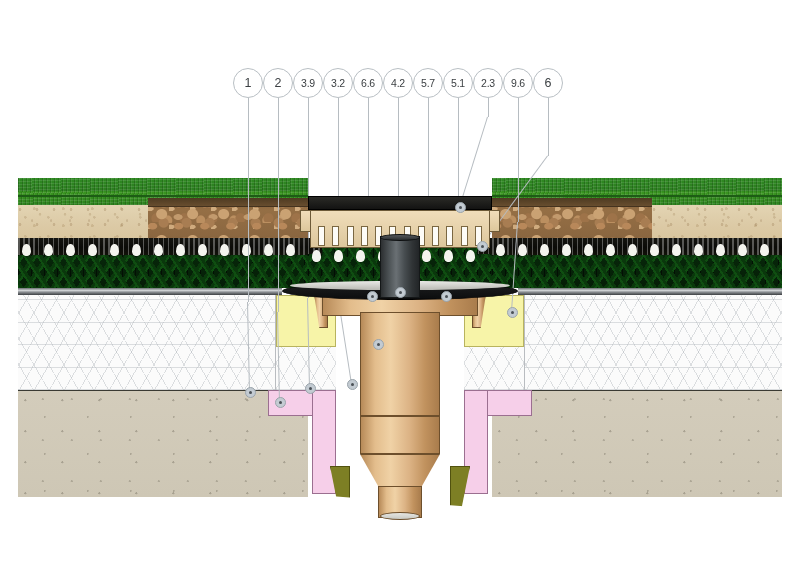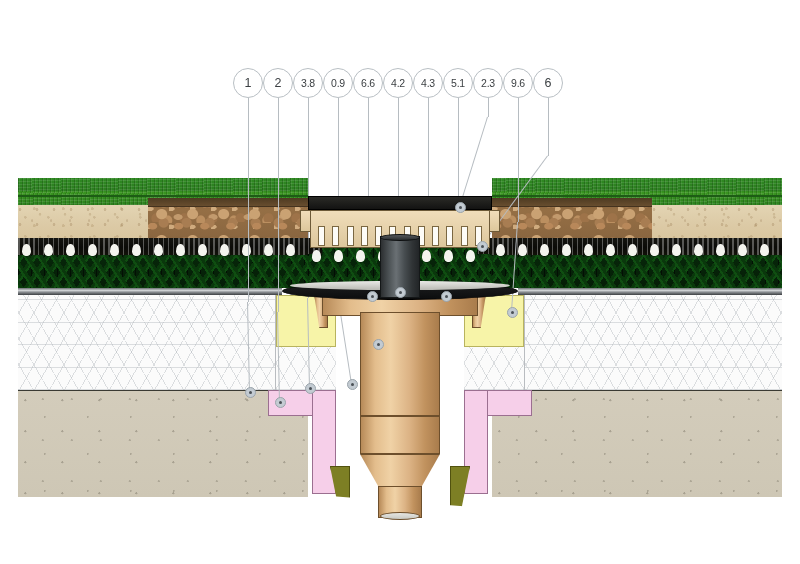--- a/index.html
+++ b/index.html
@@ -133,37 +133,37 @@
 
   <div id="callout-row">
       <div class="callout" style="left: 233px; top: 68px;">1</div>
       <div class="leader" style="left: 248px; top: 98px; height: 204px;"></div>
       <div class="leader-diag" style="left: 248px; top: 302px; width: 90.0222px; transform: rotate(88.727deg);"></div>
       <div class="anchor" style="left: 244.5px; top: 386.5px;"></div>
       <div class="callout" style="left: 263px; top: 68px;">2</div>
       <div class="leader" style="left: 278px; top: 98px; height: 214px;"></div>
       <div class="leader-diag" style="left: 278px; top: 312px; width: 90.0222px; transform: rotate(88.727deg);"></div>
       <div class="anchor" style="left: 274.5px; top: 396.5px;"></div>
-      <div class="callout small" style="left: 293px; top: 68px;">3.8</div>
+      <div class="callout small" style="left: 293px; top: 68px;">3.9</div>
       <div class="leader" style="left: 308px; top: 98px; height: 200px;"></div>
       <div class="leader-diag" style="left: 308px; top: 298px; width: 90.0222px; transform: rotate(88.727deg);"></div>
       <div class="anchor" style="left: 304.5px; top: 382.5px;"></div>
-      <div class="callout small" style="left: 323px; top: 68px;">0.9</div>
+      <div class="callout small" style="left: 323px; top: 68px;">3.2</div>
       <div class="leader" style="left: 338px; top: 98px; height: 196px;"></div>
       <div class="leader-diag" style="left: 338px; top: 294px; width: 91.0824px; transform: rotate(81.1582deg);"></div>
       <div class="anchor" style="left: 346.5px; top: 378.5px;"></div>
       <div class="callout small" style="left: 353px; top: 68px;">6.6</div>
       <div class="leader" style="left: 368px; top: 98px; height: 108px;"></div>
       <div class="leader-diag" style="left: 368px; top: 206px; width: 90.0888px; transform: rotate(87.4552deg);"></div>
       <div class="anchor" style="left: 366.5px; top: 290.5px;"></div>
       <div class="callout small" style="left: 383px; top: 68px;">4.2</div>
       <div class="leader" style="left: 398px; top: 98px; height: 104px;"></div>
       <div class="leader-diag" style="left: 398px; top: 202px; width: 90.0222px; transform: rotate(88.727deg);"></div>
       <div class="anchor" style="left: 394.5px; top: 286.5px;"></div>
-      <div class="callout small" style="left: 413px; top: 68px;">4.3</div>
+      <div class="callout small" style="left: 413px; top: 68px;">5.7</div>
       <div class="leader" style="left: 428px; top: 98px; height: 156px;"></div>
       <div class="leader-diag" style="left: 428px; top: 254px; width: 102.956px; transform: rotate(119.055deg);"></div>
       <div class="anchor" style="left: 372.5px; top: 338.5px;"></div>
       <div class="callout small" style="left: 443px; top: 68px;">5.1</div>
       <div class="leader" style="left: 458px; top: 98px; height: 108px;"></div>
       <div class="leader-diag" style="left: 458px; top: 206px; width: 90.7965px; transform: rotate(97.5946deg);"></div>
       <div class="anchor" style="left: 440.5px; top: 290.5px;"></div>
       <div class="callout small" style="left: 473px; top: 68px;">2.3</div>
       <div class="leader" style="left: 488px; top: 98px; height: 19px;"></div>
       <div class="leader-diag" style="left: 488px; top: 117px; width: 94.255px; transform: rotate(107.281deg);"></div>

